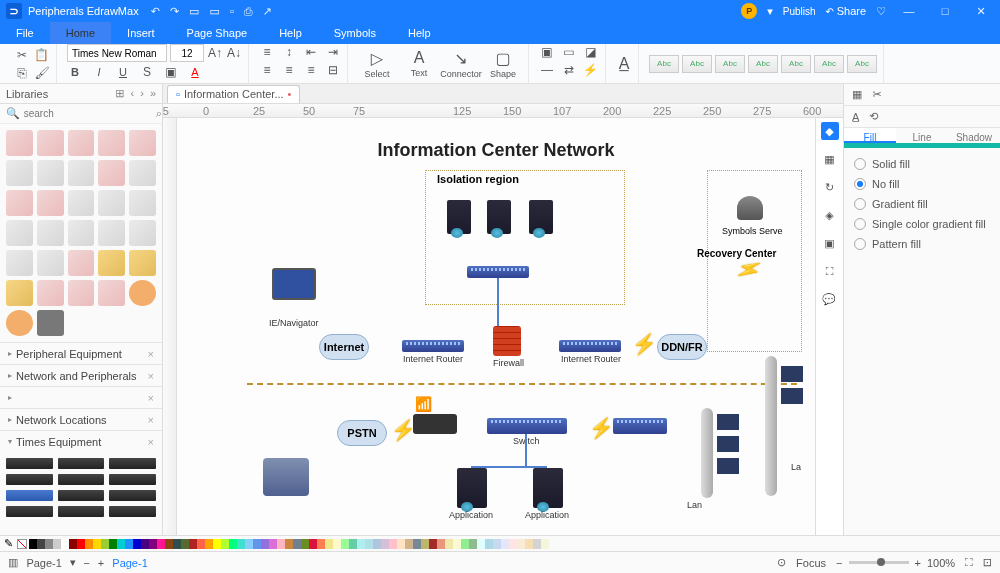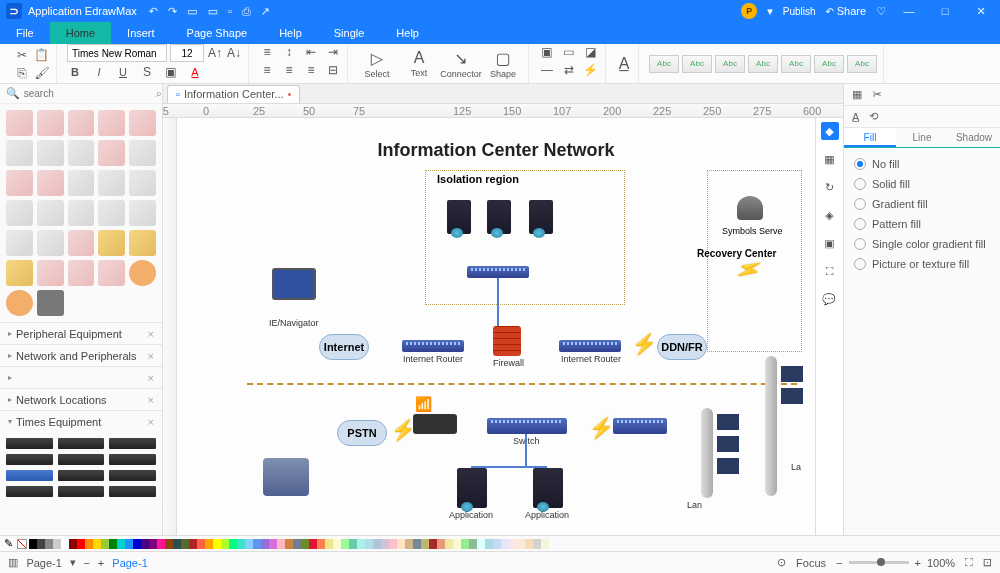--- a/index.html
+++ b/index.html
@@ -7,21 +7,21 @@
 .titlebar{height:22px;background:#1a7eff;display:flex;align-items:center;padding:0 6px;color:#fff}
 .logo{width:16px;height:16px;background:#0d5fd8;border-radius:2px;display:flex;align-items:center;justify-content:center;margin-right:6px;font-weight:bold}
 .titlebar-title{flex:0 0 auto;font-size:11px}
 .qat{display:flex;gap:10px;margin-left:12px}
 .qat span{opacity:.9;cursor:pointer}
 .titlebar-right{margin-left:auto;display:flex;align-items:center;gap:10px}
 .avatar{width:16px;height:16px;background:#ffb400;border-radius:50%;display:flex;align-items:center;justify-content:center;font-size:9px;color:#5a3c00;font-weight:bold}
 .winbtn{width:26px;text-align:center;opacity:.9}
 .menubar{height:22px;background:#1a7eff;display:flex;color:#fff}
 .menubar .tab{padding:0 16px;line-height:22px;cursor:pointer;font-size:11px}
-.menubar .tab.active{background:#14b8a6;color:#333}
+.menubar .tab.active{background:#3b82f6;color:#333}
 .ribbon{height:40px;background:#fafbfc;border-bottom:1px solid #e0e0e0;display:flex;align-items:center;padding:0 8px;gap:4px}
 .rgroup{display:flex;align-items:center;gap:4px;padding:0 6px;border-right:1px solid #e8e8e8;height:100%}
 .ricon{width:16px;height:16px;display:flex;align-items:center;justify-content:center;color:#555;cursor:pointer;font-size:12px}
 .fontsel{border:1px solid #ccc;height:18px;padding:0 4px;font-size:10px;background:#fff;width:100px}
 .sizesel{border:1px solid #ccc;height:18px;width:34px;font-size:10px;background:#fff;text-align:center}
 .bigbtn{display:flex;flex-direction:column;align-items:center;justify-content:center;width:38px;height:36px;cursor:pointer;color:#555}
 .bigbtn .ic{font-size:16px}
 .bigbtn .lb{font-size:9px;margin-top:1px}
 .stylebtn{width:30px;height:18px;border:1px solid #ccc;background:linear-gradient(#f8f8f8,#e8e8e8);font-size:8px;line-height:16px;text-align:center;color:#4a6;cursor:pointer}
 .main{flex:1;display:flex;overflow:hidden}
@@ -65,42 +65,42 @@
 .cloud{position:absolute;width:50px;height:26px;background:#d0e0f0;border-radius:13px;border:1px solid #90b0d0;display:flex;align-items:center;justify-content:center;font-size:9px;font-weight:bold}
 .monitor{width:44px;height:32px;position:absolute;background:#3050a0;border-radius:3px;border:2px solid #555}
 .dash{position:absolute;border-top:2px dashed #c09030}
 .line{position:absolute;background:#5080d0}
 .lbl{position:absolute;font-size:9px;color:#333}
 .righttools{width:28px;background:#fff;border-left:1px solid #ddd;display:flex;flex-direction:column;align-items:center;padding-top:4px;gap:10px}
 .righttools div{width:18px;height:18px;display:flex;align-items:center;justify-content:center;color:#555;cursor:pointer}
 .righttools .active{background:#1a7eff;color:#fff;border-radius:2px}
 .rightpanel{width:157px;background:#fafafa;border-left:1px solid #ddd;display:flex;flex-direction:column}
 .proptoolbar{height:22px;display:flex;align-items:center;gap:10px;padding:0 8px;border-bottom:1px solid #e5e5e5;color:#666}
-.proptabs{height:20px;display:flex;border-bottom:1px solid #14b8a6}
+.proptabs{height:20px;display:flex;border-bottom:5px solid #14b8a6}
 .proptab{flex:1;text-align:center;line-height:20px;font-size:10px;color:#777;cursor:pointer}
 .proptab.active{color:#1a7eff;border-bottom:2px solid #1a7eff;background:#fff}
 .fillopts{padding:6px 10px}
 .fillopt{display:flex;align-items:center;gap:6px;padding:4px 0;font-size:10px;color:#555}
 .fillopt::before{content:'';width:10px;height:10px;border:1px solid #aaa;border-radius:50%}
 .fillopt.sel::before{background:radial-gradient(#1a7eff 40%,#fff 45%)}
 .colorstrip{height:16px;display:flex;padding:0 4px;align-items:center;gap:0;border-top:1px solid #ddd;background:#fafafa}
 .csw{width:8px;height:10px;flex:0 0 8px}
 .statusbar{height:22px;background:#fafafa;border-top:1px solid #ddd;display:flex;align-items:center;padding:0 8px;font-size:10px;color:#555}
 .pagectl{display:flex;align-items:center;gap:8px}
 .pagectl .pg{color:#1a7eff}
 .statusbar .right{margin-left:auto;display:flex;align-items:center;gap:10px}
 .zoom{display:flex;align-items:center;gap:6px}
 .lightning{position:absolute;color:#ffcc00;font-size:20px;text-shadow:0 0 2px #cc9900}
 </style>
 </head>
 <body>
 
 <div class="titlebar">
   <div class="logo">⊃</div>
-  <div class="titlebar-title">Application EdrawMax</div>
+  <div class="titlebar-title">Peripherals EdrawMax</div>
   <div class="qat">
     <span>↶</span>
     <span>↷</span>
     <span>▭</span>
     <span>▭</span>
     <span>▫</span>
     <span>⎙</span>
     <span>↗</span>
   </div>
   <div class="titlebar-right">
@@ -114,21 +114,21 @@
     <span class="winbtn">✕</span>
   </div>
 </div>
 
 <div class="menubar">
   <div class="tab">File</div>
   <div class="tab active">Home</div>
   <div class="tab">Insert</div>
   <div class="tab">Page Shape</div>
   <div class="tab">Help</div>
-  <div class="tab">Single</div>
+  <div class="tab">Symbols</div>
   <div class="tab">Help</div>
 </div>
 
 <div class="ribbon">
   <div class="rgroup">
     <div style="display:flex;flex-direction:column;gap:2px">
       <span class="ricon">✂</span>
       <span class="ricon">⎘</span>
     </div>
     <div style="display:flex;flex-direction:column;gap:2px">
@@ -213,20 +213,29 @@
     <div class="stylebtn">Abc</div>
     <div class="stylebtn">Abc</div>
     <div class="stylebtn">Abc</div>
     <div class="stylebtn">Abc</div>
     <div class="stylebtn">Abc</div>
   </div>
 </div>
 
 <div class="main">
   <div class="leftpanel">
+    <div class="libs-hdr">
+      <span>Libraries</span>
+      <div class="navicons">
+        <span>⊞</span>
+        <span>‹</span>
+        <span>›</span>
+        <span>»</span>
+      </div>
+    </div>
     <div class="search">
       <span style="color:#888;margin-right:4px">🔍</span>
       <input placeholder="search" style="">
       <span style="color:#888">⌕</span>
     </div>
     <div class="shapes-grid">
       <div class="shape"></div>
         <div class="shape"></div>
         <div class="shape"></div>
         <div class="shape"></div>
@@ -397,37 +406,34 @@
     <div class="proptoolbar">
       <span>A̲</span>
       <span>⟲</span>
     </div>
     <div class="proptabs">
       <div class="proptab active">Fill</div>
       <div class="proptab">Line</div>
       <div class="proptab">Shadow</div>
     </div>
     <div class="fillopts">
+      <div class="fillopt">
+          <span>Solid fill</span>
+        </div>
       <div class="fillopt sel">
           <span>No fill</span>
-        </div>
-      <div class="fillopt">
-          <span>Solid fill</span>
         </div>
       <div class="fillopt">
           <span>Gradient fill</span>
         </div>
       <div class="fillopt">
-          <span>Pattern fill</span>
-        </div>
-      <div class="fillopt">
           <span>Single color gradient fill</span>
         </div>
       <div class="fillopt">
-          <span>Picture or texture fill</span>
+          <span>Pattern fill</span>
         </div>
     </div>
   </div>
 </div>
 
 <div class="colorstrip">
   <span style="margin-right:4px">✎</span>
   <span style="width:10px;height:10px;border:1px solid #999;background:linear-gradient(45deg,#fff 45%,red 45%,red 55%,#fff 55%);margin-right:2px"></span>
 <div class="csw" style="background: rgb(0, 0, 0);"></div>
     <div class="csw" style="background: rgb(68, 68, 68);"></div>

